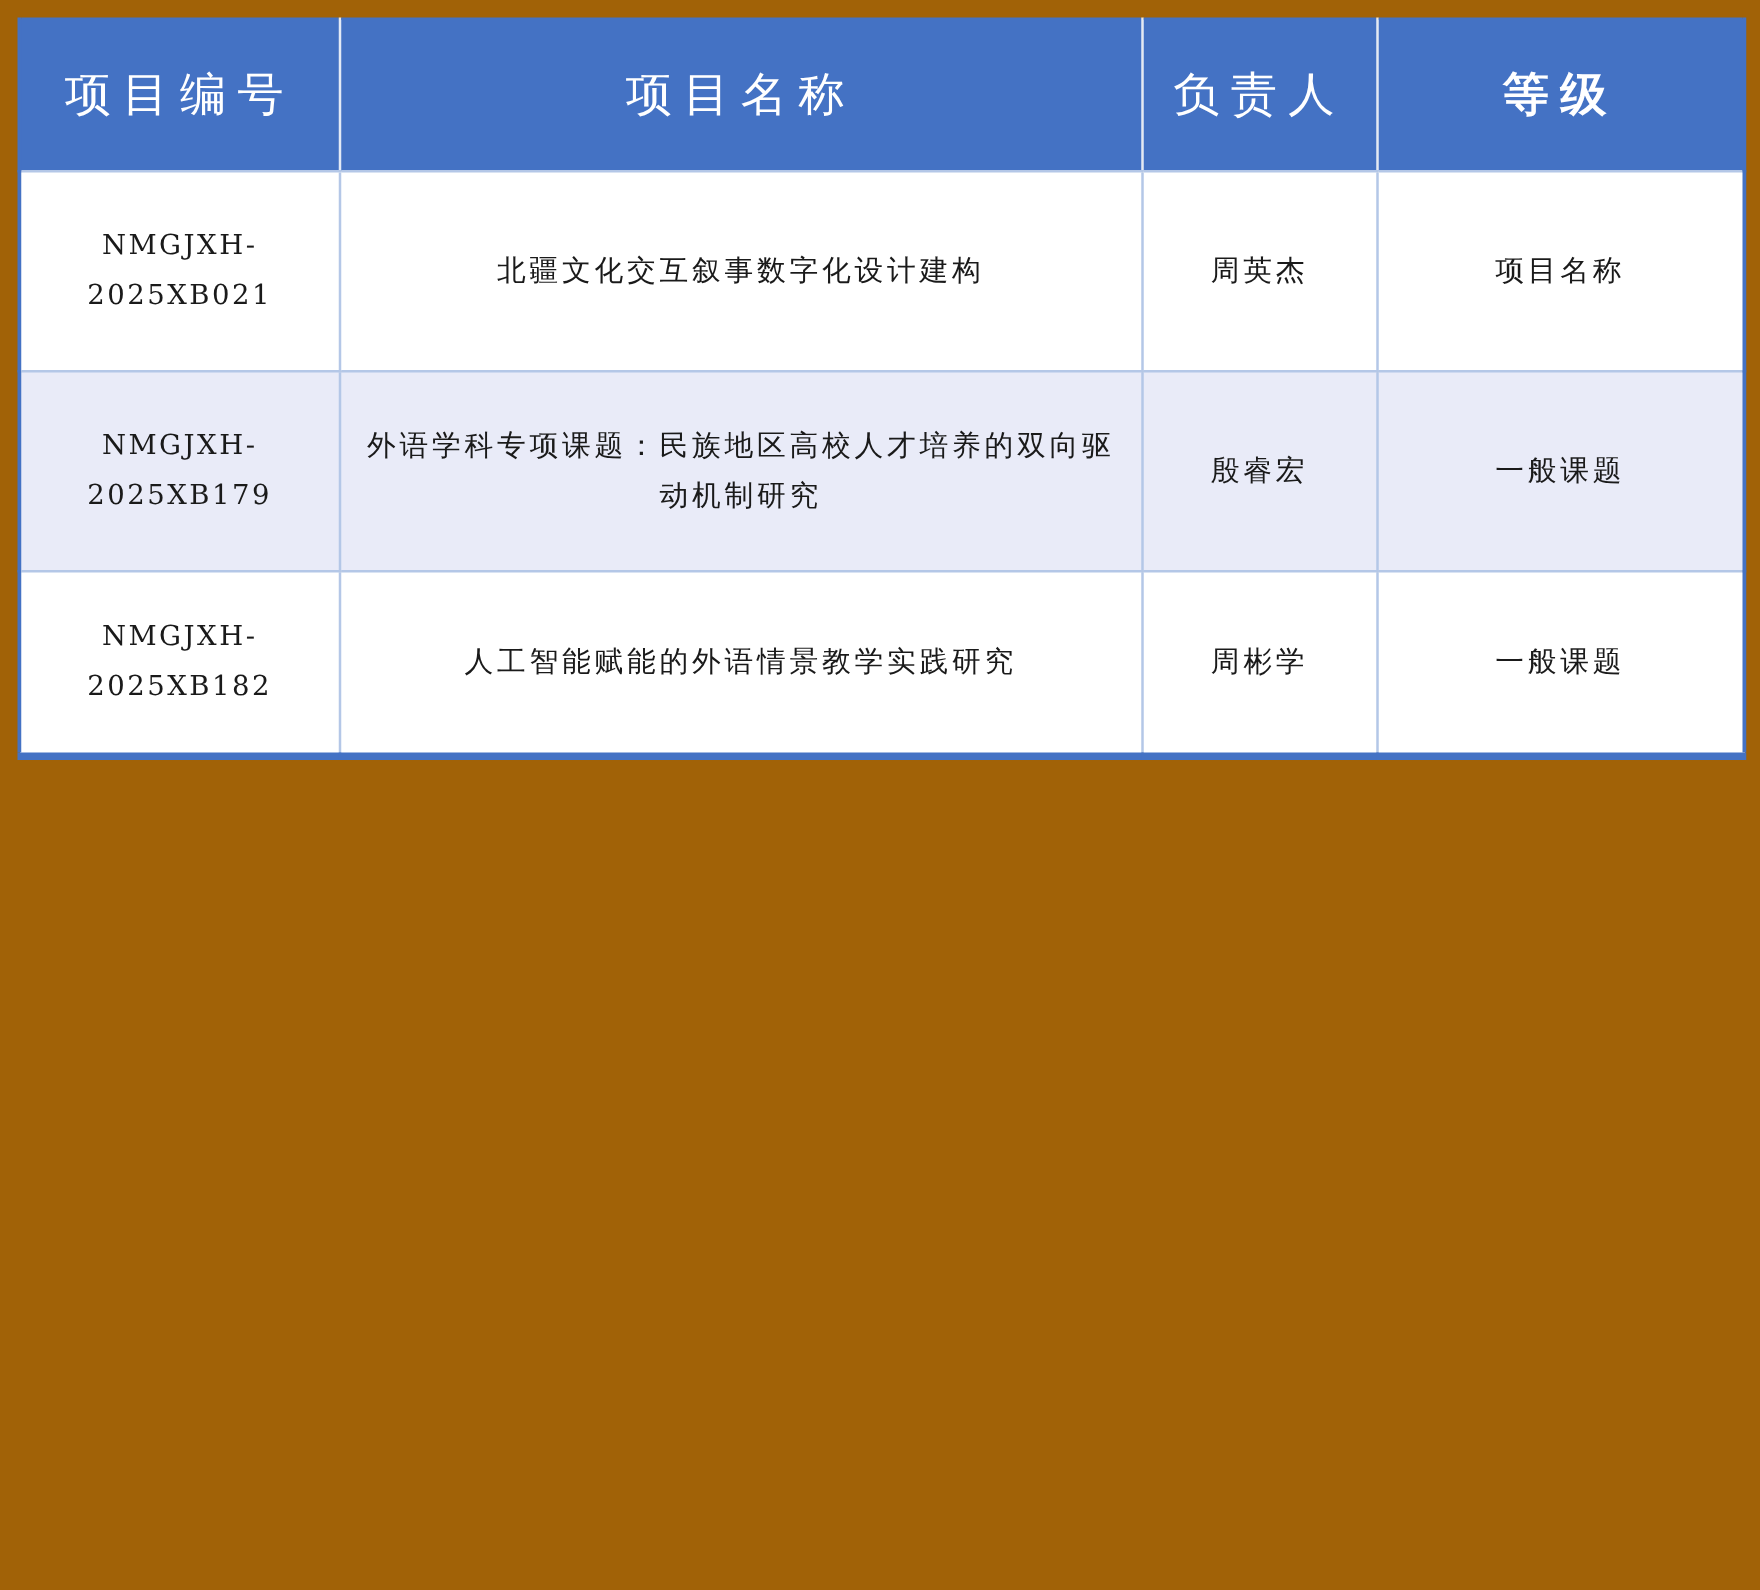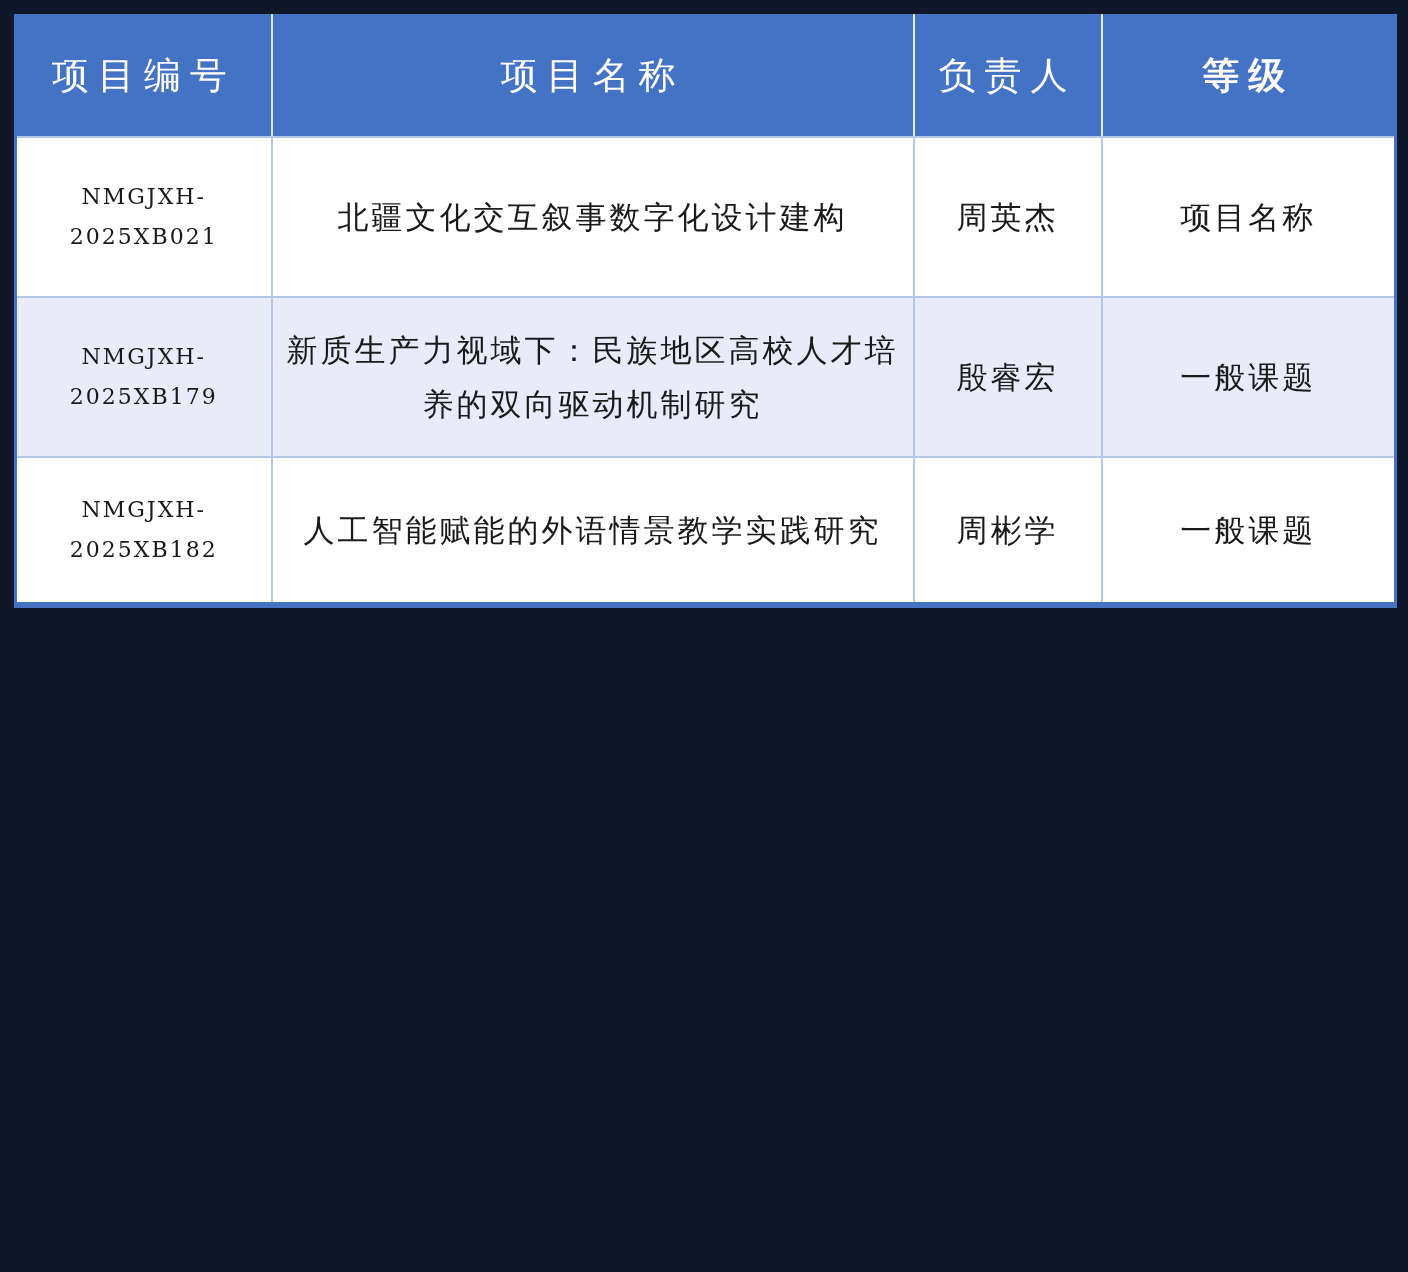--- a/index.html
+++ b/index.html
@@ -5,21 +5,21 @@
   html, body {
     margin: 0;
     padding: 0;
     background: #ffffff;
     font-family: "DejaVu Serif", "Liberation Serif", serif;
     color: #1a1a1a;
   }
   .page {
     width: 1408px;
     height: 1272px;
-    background: #0f172a;
+    background: #a16207;
     box-sizing: border-box;
     padding: 14px;
   }
   table.projects {
     border-collapse: collapse;
     table-layout: fixed;
     width: 1380px;
     border-left: 3px solid #4472C4;
     border-right: 3px solid #4472C4;
     border-bottom: 6px solid #4472C4;
@@ -42,21 +42,21 @@
     border-right: 2px solid rgba(255,255,255,0.85);
     border-bottom: 2px solid #B4C7E7;
     padding: 0 4px;
   }
   thead th:last-child { border-right: none; font-weight: bold; }
 
   tbody td {
     border: 2px solid #B4C7E7;
     text-align: center;
     vertical-align: middle;
-    font-size: 31px;
+    font-size: 23px;
     letter-spacing: 3px;
     line-height: 1.75;
     padding: 6px 10px;
     background: #ffffff;
     word-break: break-word;
   }
   tbody tr { height: 160px; }
   tbody tr:last-child { height: 148px; }
   tbody tr:nth-child(even) td { background: #E9EBF8; }
 
@@ -87,21 +87,21 @@
     </thead>
     <tbody>
       <tr>
         <td class="code-cell">NMGJXH-2025XB021</td>
         <td>北疆文化交互叙事数字化设计建构</td>
         <td>周英杰</td>
         <td>项目名称</td>
       </tr>
       <tr>
         <td class="code-cell">NMGJXH-2025XB179</td>
-        <td>新质生产力视域下：民族地区高校人才培养的双向驱动机制研究</td>
+        <td>外语学科专项课题：民族地区高校人才培养的双向驱动机制研究</td>
         <td>殷睿宏</td>
         <td>一般课题</td>
       </tr>
       <tr>
         <td class="code-cell">NMGJXH-2025XB182</td>
         <td>人工智能赋能的外语情景教学实践研究</td>
         <td>周彬学</td>
         <td>一般课题</td>
       </tr>
     </tbody>

